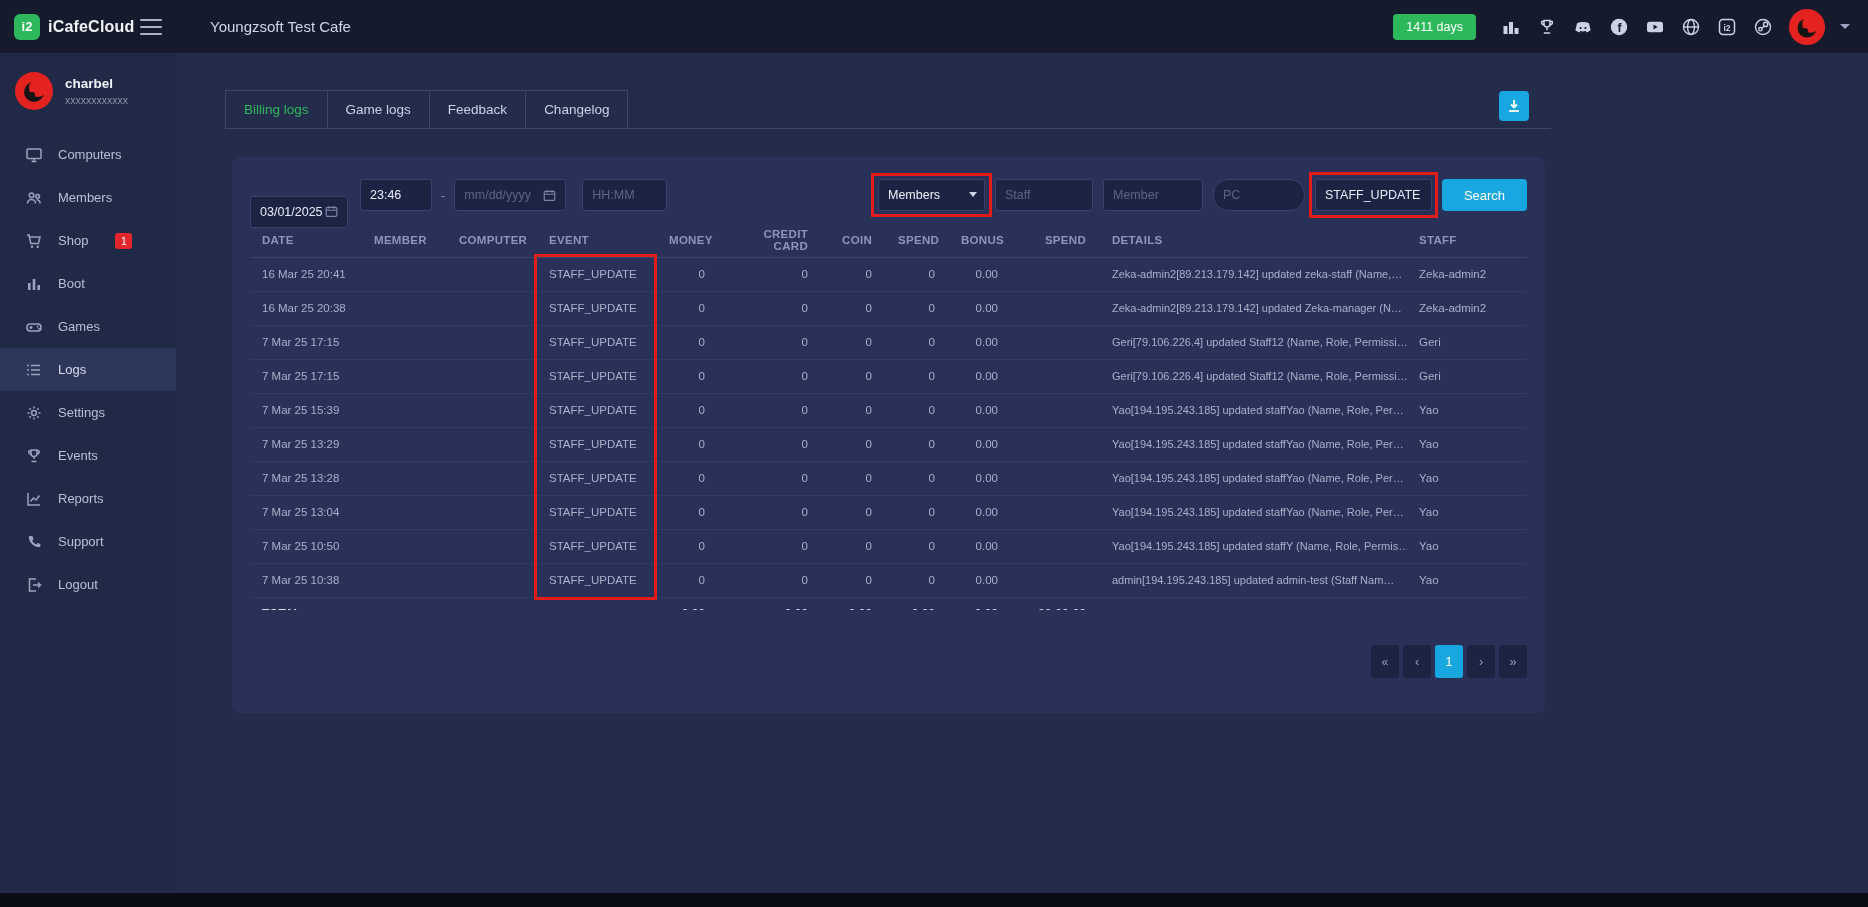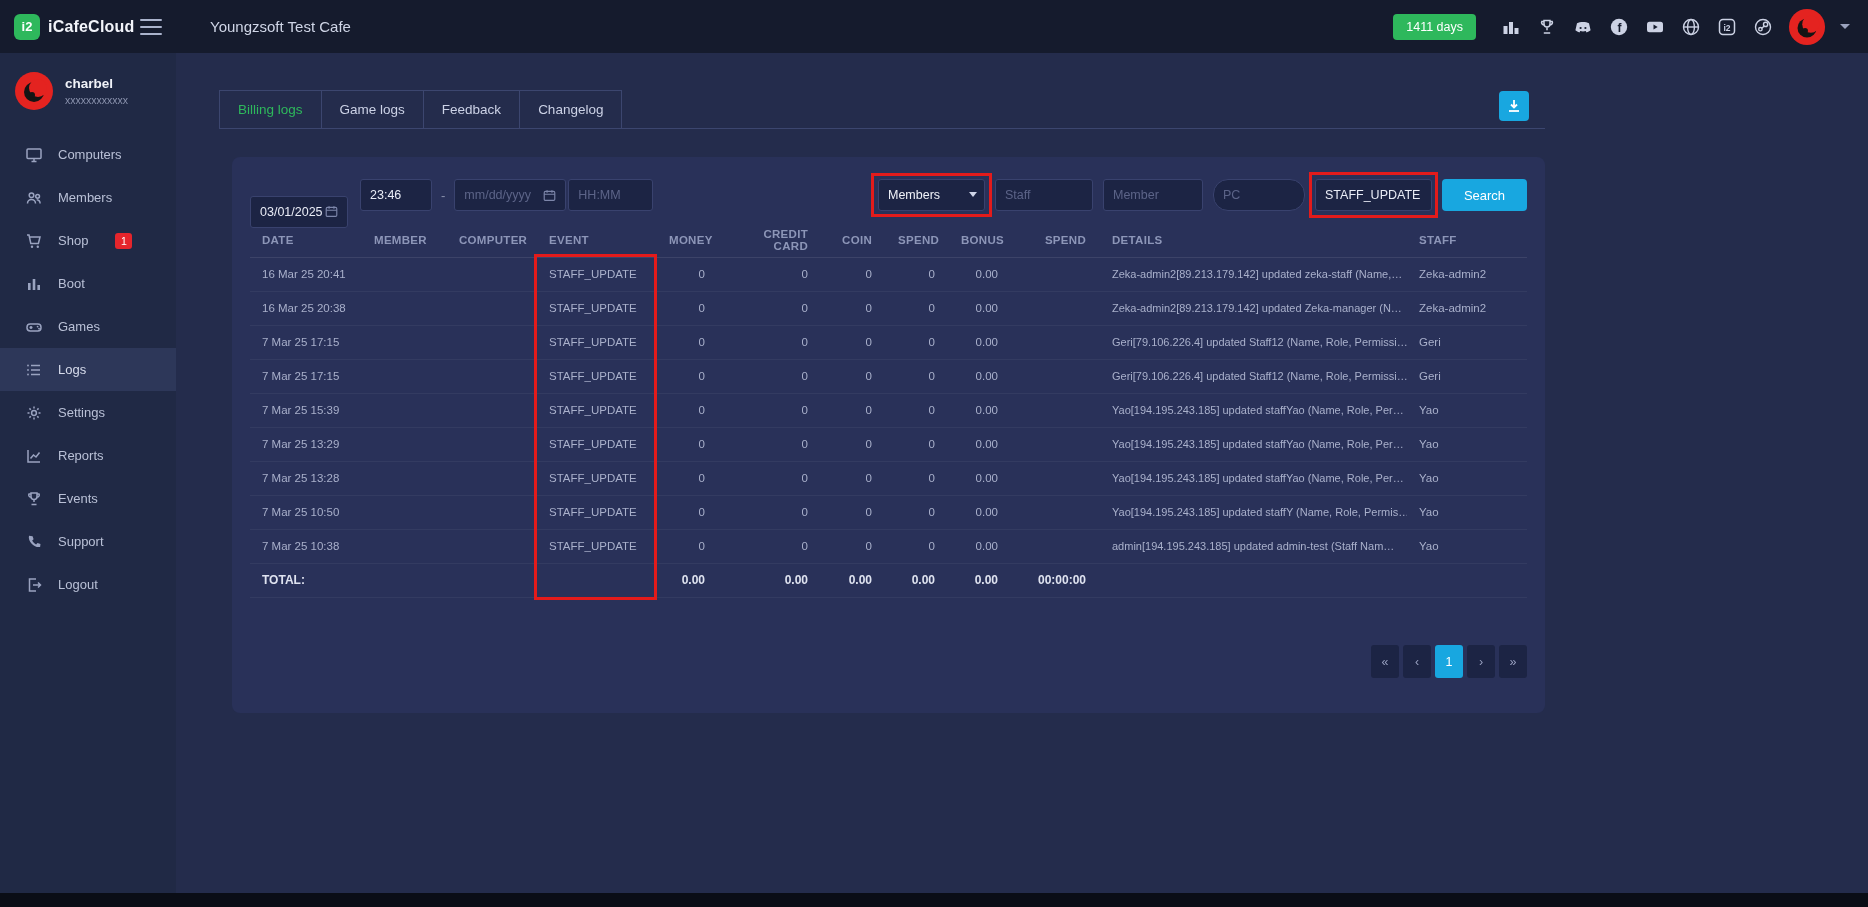--- a/index.html
+++ b/index.html
@@ -39,21 +39,21 @@
   .menu-item { display:flex; align-items:center; gap:15px; height:43px; padding-left:25px;
     color:#b9c0d6; font-size:13px; cursor:pointer; }
   .menu-item.active { background:#2d3759; color:#d7dcec; }
   .menu-item .ic { width:18px; height:18px; color:#9aa3c0; display:flex; }
   .menu-item .ic svg { width:18px; height:18px; }
   .badge-red { background:#e5252c; color:#fff; font-size:10.5px; min-width:17px; height:16px;
     border-radius:3px; display:flex; align-items:center; justify-content:center; padding:0 4px; margin-left:12px; }
 
   
   .main { position:absolute; left:176px; top:53px; width:1692px; height:854px; background:#242c4c; }
-  .tabs { position:absolute; left:43px; top:37px; width:1326px; display:flex;
+  .tabs { position:absolute; left:49px; top:37px; width:1326px; display:flex;
     border-bottom:1px solid #3c466f; }
   .tab { padding:11px 18px 11px 18px; font-size:13.5px; color:#ccd2e6;
     border:1px solid #3c466f; border-bottom:none; margin-left:-1px; cursor:pointer; background:transparent; }
   .tab:first-child { margin-left:0; }
   .tab.active { color:#2eb85c; }
   .download-btn { position:absolute; left:1323px; top:38px; width:30px; height:30px;
     background:#18a7e0; border-radius:4px; display:flex; align-items:center; justify-content:center;
     cursor:pointer; border:none; }
   .download-btn svg { width:16px; height:16px; color:#fff; }
 
@@ -67,21 +67,21 @@
     color:#e9ecf6; font-size:12.5px; padding:0 9px; font-family:"Liberation Sans", sans-serif; }
   .inp::placeholder { color:#5c6488; }
   .boxinp { display:flex; align-items:center; justify-content:space-between; cursor:text; }
   .boxinp .cal { color:#7d86aa; display:flex; }
   .boxinp .cal svg { width:13px; height:13px; }
   .ph { color:#5c6488; }
   .w-datefrom { width:98px;margin-top:33px; }
   .w-timefrom { width:72px; margin-left:12px; display:flex; align-items:center; }
   .dash { color:#8a92ad; margin:0 9px; font-size:13px; }
   .w-dateto { width:112px; }
-  .w-timeto { width:85px; margin-left:2px; display:flex; align-items:center; }
+  .w-timeto { width:85px; margin-left:16px; display:flex; align-items:center; }
   .select-wrap { margin-left:auto; position:relative; width:107px; }
   .select-wrap select { width:107px; height:32px; background:#1c2444; border:1px solid #39426e;
     border-radius:3px; color:#f0f2f8; font-size:12.5px; padding:0 22px 0 9px;
     appearance:none; -webkit-appearance:none; font-family:"Liberation Sans", sans-serif; cursor:pointer; }
   .sel-arrow { position:absolute; right:8px; top:13px; width:0; height:0; pointer-events:none;
     border-left:4px solid transparent; border-right:4px solid transparent; border-top:5px solid #cfd5e8; }
   .w-staff { width:98px; margin-left:10px; }
   .w-member { width:100px; margin-left:10px; }
   .w-pc { width:92px; margin-left:10px;border-radius:15px; }
   .w-event { width:117px; margin-left:10px; }
@@ -286,35 +286,35 @@
           <svg viewBox="0 0 18 18" fill="none" stroke="currentColor" stroke-width="1.5">
             <circle cx="9" cy="9" r="2.4"></circle>
             <path d="M9 2.5v2M9 13.5v2M2.5 9h2M13.5 9h2M4.4 4.4l1.4 1.4M12.2 12.2l1.4 1.4M13.6 4.4l-1.4 1.4M5.8 12.2l-1.4 1.4"></path>
           </svg>
         </span>
       <span>Settings</span>
     </div>
     <div class="menu-item">
       <span class="ic">
           <svg viewBox="0 0 18 18" fill="none" stroke="currentColor" stroke-width="1.5">
-            <path d="M3 3v12h12"></path>
-            <path d="M5.5 11.5l3-3.5 2.5 2 3.5-4.5"></path>
-          </svg>
-        </span>
-      <span>Reports</span>
-    </div>
-    <div class="menu-item">
-      <span class="ic">
-          <svg viewBox="0 0 18 18" fill="none" stroke="currentColor" stroke-width="1.5">
             <path d="M6 3h6v3.4a3 3 0 0 1-6 0z"></path>
             <path d="M6 4H4a2 2 0 0 0 2 3M12 4h2a2 2 0 0 1-2 3"></path>
             <path d="M9 9.4v2.6M6.5 14.5h5"></path>
           </svg>
         </span>
       <span>Events</span>
+    </div>
+    <div class="menu-item">
+      <span class="ic">
+          <svg viewBox="0 0 18 18" fill="none" stroke="currentColor" stroke-width="1.5">
+            <path d="M3 3v12h12"></path>
+            <path d="M5.5 11.5l3-3.5 2.5 2 3.5-4.5"></path>
+          </svg>
+        </span>
+      <span>Reports</span>
     </div>
     <div class="menu-item">
       <span class="ic">
           <svg viewBox="0 0 18 18" fill="currentColor">
             <path d="M4 2.8c-.7 2.6.5 5.8 2.9 8.2s5.6 3.6 8.2 2.9l.4-2.8-3-1-1.4 1.4c-1.5-.7-3.2-2.4-3.9-3.9L8.6 6.2l-1-3z"></path>
           </svg>
         </span>
       <span>Support</span>
     </div>
     <div class="menu-item">
@@ -510,20 +510,34 @@
               <td class="num">0</td>
               <td class="num">0</td>
               <td class="num">0</td>
               <td class="num">0</td>
               <td class="num">0.00</td>
               <td class="num"></td>
               <td class="c-details">Yao[194.195.243.185] updated staffYao (Name, Role, Per…</td>
               <td>Yao</td>
             </tr>
             <tr>
+              <td>7 Mar 25 13:04</td>
+              <td></td>
+              <td></td>
+              <td>STAFF_UPDATE</td>
+              <td class="num">0</td>
+              <td class="num">0</td>
+              <td class="num">0</td>
+              <td class="num">0</td>
+              <td class="num">0.00</td>
+              <td class="num"></td>
+              <td class="c-details">Yao[194.195.243.185] updated staffYao (Name, Role, Per…</td>
+              <td>Yao</td>
+            </tr>
+            <tr>
               <td>7 Mar 25 10:50</td>
               <td></td>
               <td></td>
               <td>STAFF_UPDATE</td>
               <td class="num">0</td>
               <td class="num">0</td>
               <td class="num">0</td>
               <td class="num">0</td>
               <td class="num">0.00</td>
               <td class="num"></td>

